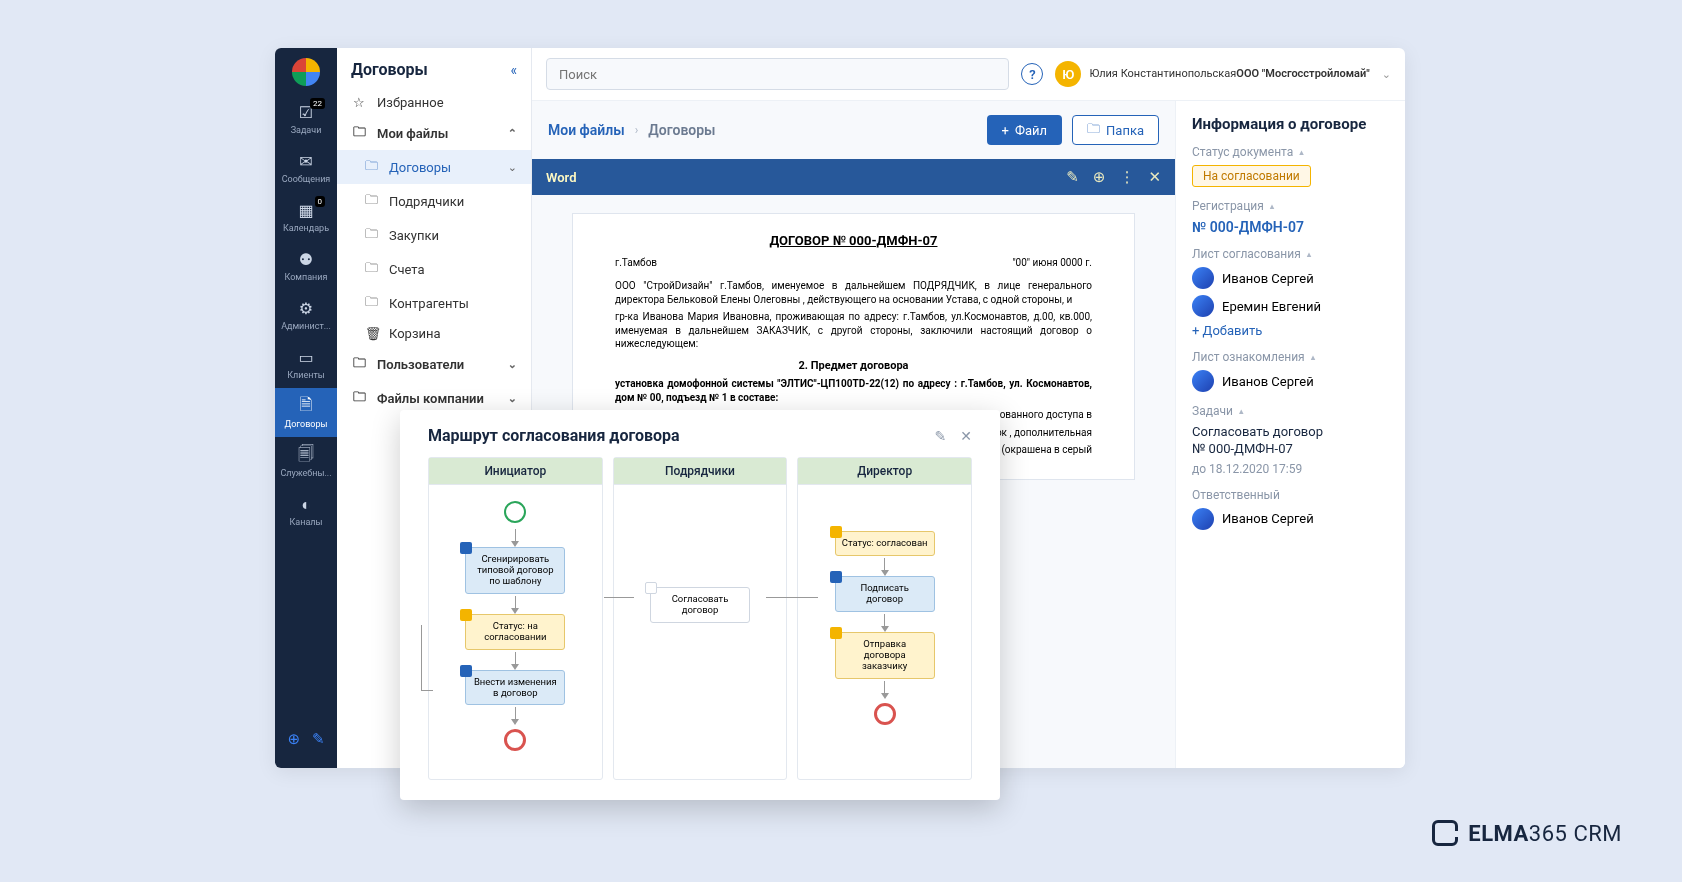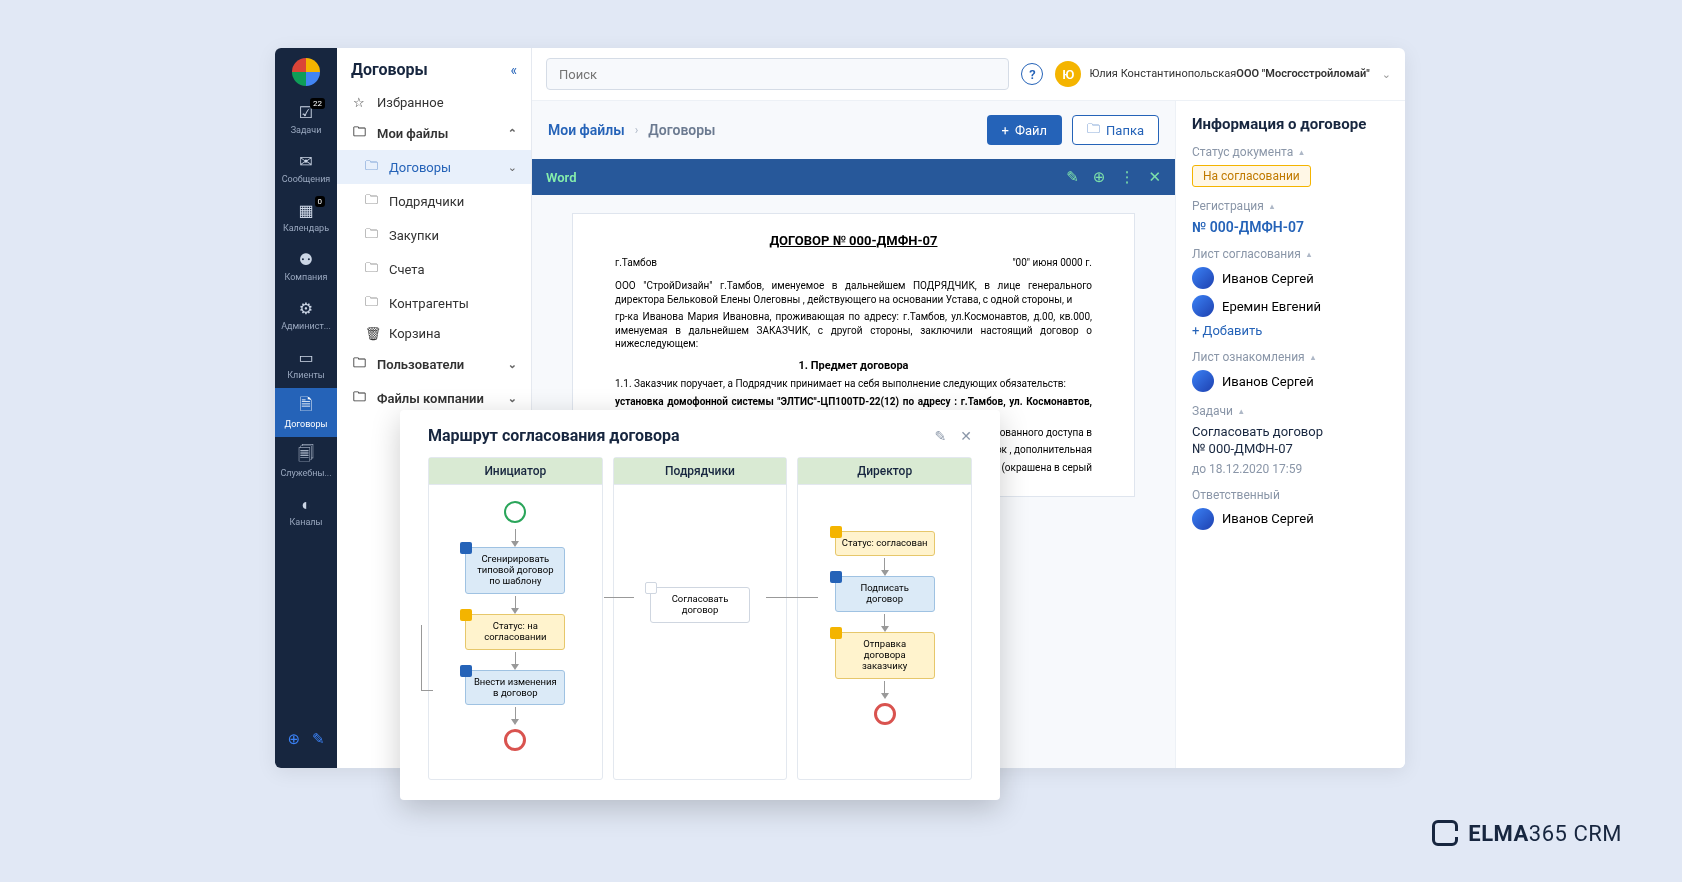--- a/index.html
+++ b/index.html
@@ -41,21 +41,21 @@
 .content{flex:1;display:flex;min-height:0}
 .center{flex:1;display:flex;flex-direction:column;min-width:0;background:#f7f9fc}
 .crumbs{display:flex;align-items:center;padding:14px 16px;gap:10px}
 .crumb{color:#2563b8;font-size:14px;font-weight:600;cursor:pointer}
 .crumb.muted{color:#6b7a90}
 .crumb-sep{color:#aeb8c7;font-size:12px}
 .crumb-actions{margin-left:auto;display:flex;gap:10px}
 .btn{height:30px;padding:0 14px;border-radius:4px;font-size:13px;display:inline-flex;align-items:center;gap:6px;cursor:pointer;border:1px solid transparent}
 .btn-primary{background:#2563b8;color:#fff}
 .btn-outline{background:#fff;border-color:#2563b8;color:#2563b8}
-.docbar{background:#27589a;color:#86efac;height:36px;display:flex;align-items:center;padding:0 14px;font-size:13px}
+.docbar{background:#27589a;color:#fef9c3;height:36px;display:flex;align-items:center;padding:0 14px;font-size:13px}
 .docbar-title{font-weight:600}
 .docbar-actions{margin-left:auto;display:flex;gap:14px}
 .docbar-actions span{cursor:pointer;font-size:15px;opacity:.9}
 .docpage{flex:1;padding:18px 40px;overflow:hidden}
 .paper{background:#fff;border:1px solid #dfe5ee;padding:18px 42px;font-family:"Times New Roman",serif;font-size:10px;color:#000;line-height:1.35}
 .paper h3{text-align:center;font-size:13px;text-decoration:underline;margin-bottom:6px}
 .paper .row{display:flex;justify-content:space-between;margin:2px 0 10px}
 .paper p{text-align:justify;margin:4px 0}
 .paper b{font-weight:700}
 .paper h4{text-align:center;font-size:11px;margin-top:8px}
@@ -248,22 +248,21 @@
         </div>
         <div class="docpage">
           <div class="paper">
             <h3>ДОГОВОР № 000-ДМФН-07</h3>
             <div class="row">
                 <span>г.Тамбов</span>
                 <span>"00" июня  0000 г.</span>
               </div>
             <p>ООО "СтройDизайн" г.Тамбов, именуемое в дальнейшем ПОДРЯДЧИК, в лице генерального директора Бельковой Елены Олеговны , действующего на основании Устава, с одной стороны, и</p>
             <p>гр-ка Иванова Мария Ивановна, проживающая по адресу: г.Тамбов, ул.Космонавтов, д.00, кв.000, именуемая в дальнейшем ЗАКАЗЧИК, с другой стороны, заключили настоящий договор о нижеследующем:</p>
-            <h4>1. Предмет договора</h4>
-            <p>1.1. Заказчик поручает, а Подрядчик принимает на себя выполнение следующих обязательств:</p>
+            <h4>2. Предмет договора</h4>
             <p><b>установка домофонной системы "ЭЛТИС"-ЦП100TD-22(12) по адресу : г.Тамбов, ул. Космонавтов, дом № 00, подъезд № 1 в составе:</b></p>
             <p style="text-align:right">рованного доступа в</p>
             <p style="text-align:right">телефонные трубки) ок , дополнительная</p>
             <p style="text-align:right">(окрашена в серый</p>
           </div>
         </div>
       </div>
 
       <div class="rpanel">
         <div class="rp-title">Информация о договоре</div>

